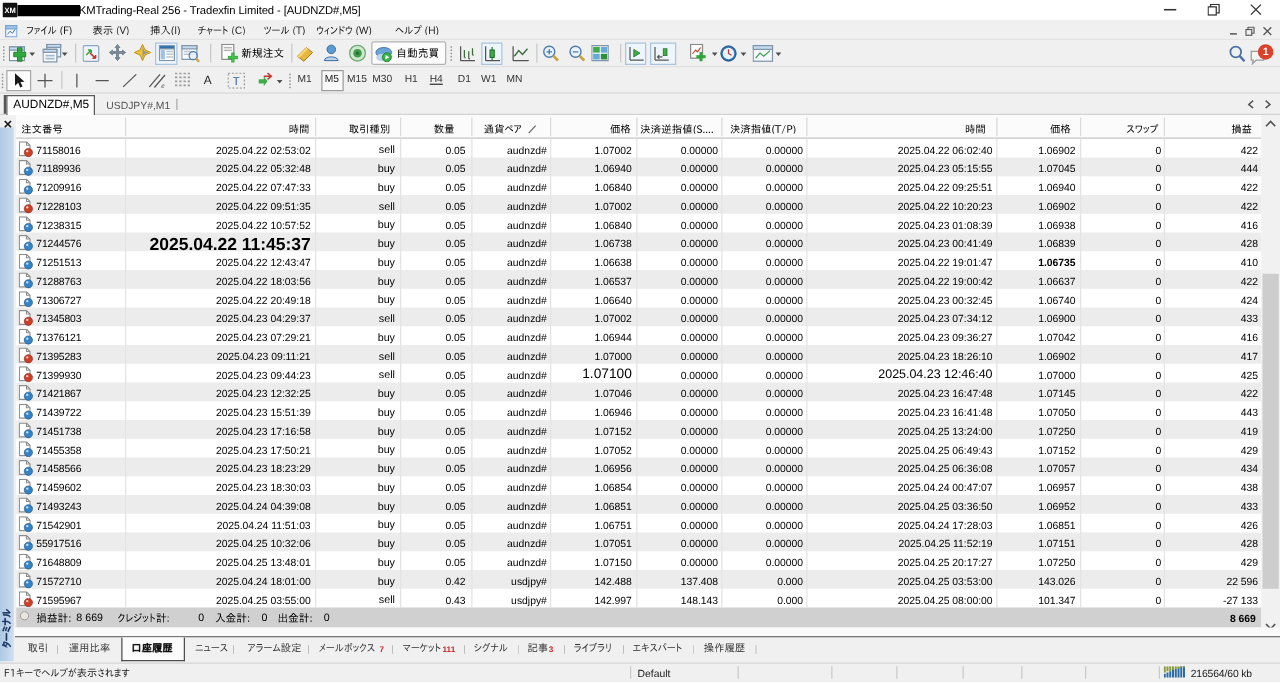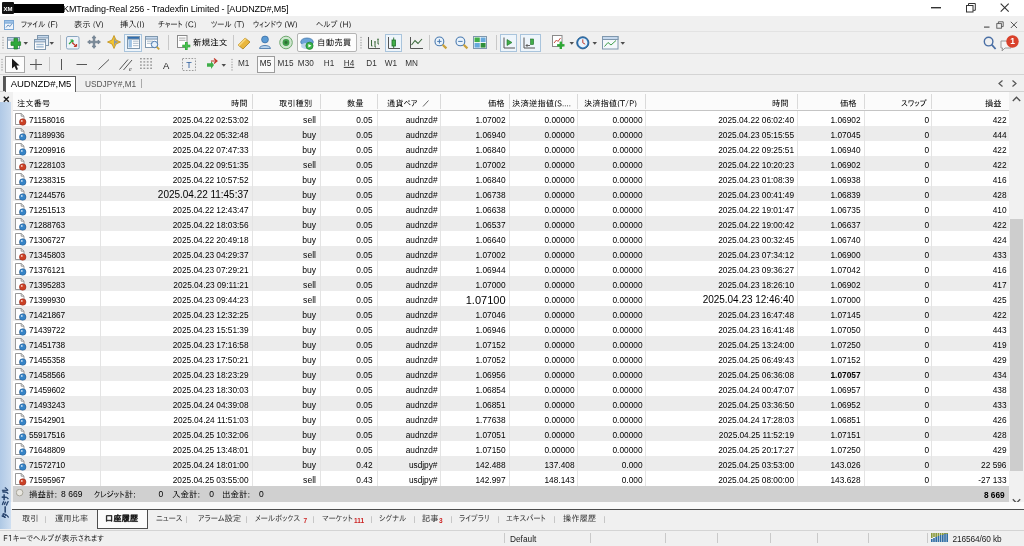--- a/index.html
+++ b/index.html
@@ -489,21 +489,21 @@
 <div style="position:absolute;right:95px;top:179.8px;transform:translateY(-50%);font-size:8.3px;color:#000;font-weight:normal;white-space:nowrap;line-height:1;">0</div>
 <div style="position:absolute;right:17.5px;top:179.8px;transform:translateY(-50%);font-size:8.3px;color:#000;font-weight:normal;white-space:nowrap;line-height:1;">416</div>
 <div style="position:absolute;left:13px;top:186.0px;width:996px;height:15.0px;background:#ececec;"></div>
 <svg style="position:absolute;left:15px;top:187.5px;" width="13" height="13" viewBox="0 0 13 13">
       <path d="M0.5 0.5 H6.2 L9 3.2 V11.5 H0.5 Z" fill="#fff" stroke="#8d8d8d" stroke-width="0.9"></path>
       <path d="M6.2 0.5 V3.2 H9" fill="none" stroke="#8d8d8d" stroke-width="0.9"></path>
       <circle cx="7.7" cy="9" r="3.3" fill="#3584c7" stroke="#1c5288" stroke-width="0.5"></circle>
       <circle cx="6.8" cy="7.9" r="0.9" fill="#ffffff" opacity="0.8"></circle>
     </svg>
 <div style="position:absolute;left:29px;top:194.8px;transform:translateY(-50%);font-size:8.3px;color:#000;font-weight:normal;white-space:nowrap;line-height:1;letter-spacing:-0.1px;">71244576</div>
-<div style="position:absolute;right:775.5px;top:194.8px;transform:translateY(-50%);font-size:10px;color:#000;font-weight:normal;white-space:nowrap;line-height:1;letter-spacing:-0.02px;">2025.04.22 11:45:37</div>
+<div style="position:absolute;right:775.5px;top:194.8px;transform:translateY(-50%);font-size:14px;color:#000;font-weight:bold;white-space:nowrap;line-height:1;letter-spacing:-0.02px;">2025.04.22 11:45:37</div>
 <div style="position:absolute;right:708px;top:194.8px;transform:translateY(-50%);font-size:8.6px;color:#000;font-weight:normal;white-space:nowrap;line-height:1;">buy</div>
 <div style="position:absolute;right:651.5px;top:194.8px;transform:translateY(-50%);font-size:8.3px;color:#000;font-weight:normal;white-space:nowrap;line-height:1;">0.05</div>
 <div style="position:absolute;right:586.5px;top:194.8px;transform:translateY(-50%);font-size:8.3px;color:#000;font-weight:normal;white-space:nowrap;line-height:1;">audnzd#</div>
 <div style="position:absolute;right:518.5px;top:194.8px;transform:translateY(-50%);font-size:8.3px;color:#000;font-weight:normal;white-space:nowrap;line-height:1;">1.06738</div>
 <div style="position:absolute;right:449.5px;top:194.8px;transform:translateY(-50%);font-size:8.3px;color:#000;font-weight:normal;white-space:nowrap;line-height:1;">0.00000</div>
 <div style="position:absolute;right:381.5px;top:194.8px;transform:translateY(-50%);font-size:8.3px;color:#000;font-weight:normal;white-space:nowrap;line-height:1;">0.00000</div>
 <div style="position:absolute;right:230px;top:194.8px;transform:translateY(-50%);font-size:8.3px;color:#000;font-weight:normal;white-space:nowrap;line-height:1;letter-spacing:-0.02px;">2025.04.23 00:41:49</div>
 <div style="position:absolute;right:163.5px;top:194.8px;transform:translateY(-50%);font-size:8.3px;color:#000;font-weight:normal;white-space:nowrap;line-height:1;">1.06839</div>
 <div style="position:absolute;right:95px;top:194.8px;transform:translateY(-50%);font-size:8.3px;color:#000;font-weight:normal;white-space:nowrap;line-height:1;">0</div>
 <div style="position:absolute;right:17.5px;top:194.8px;transform:translateY(-50%);font-size:8.3px;color:#000;font-weight:normal;white-space:nowrap;line-height:1;">428</div>
@@ -515,21 +515,21 @@
     </svg>
 <div style="position:absolute;left:29px;top:209.8px;transform:translateY(-50%);font-size:8.3px;color:#000;font-weight:normal;white-space:nowrap;line-height:1;letter-spacing:-0.1px;">71251513</div>
 <div style="position:absolute;right:775.5px;top:209.8px;transform:translateY(-50%);font-size:8.3px;color:#000;font-weight:normal;white-space:nowrap;line-height:1;letter-spacing:-0.02px;">2025.04.22 12:43:47</div>
 <div style="position:absolute;right:708px;top:209.8px;transform:translateY(-50%);font-size:8.6px;color:#000;font-weight:normal;white-space:nowrap;line-height:1;">buy</div>
 <div style="position:absolute;right:651.5px;top:209.8px;transform:translateY(-50%);font-size:8.3px;color:#000;font-weight:normal;white-space:nowrap;line-height:1;">0.05</div>
 <div style="position:absolute;right:586.5px;top:209.8px;transform:translateY(-50%);font-size:8.3px;color:#000;font-weight:normal;white-space:nowrap;line-height:1;">audnzd#</div>
 <div style="position:absolute;right:518.5px;top:209.8px;transform:translateY(-50%);font-size:8.3px;color:#000;font-weight:normal;white-space:nowrap;line-height:1;">1.06638</div>
 <div style="position:absolute;right:449.5px;top:209.8px;transform:translateY(-50%);font-size:8.3px;color:#000;font-weight:normal;white-space:nowrap;line-height:1;">0.00000</div>
 <div style="position:absolute;right:381.5px;top:209.8px;transform:translateY(-50%);font-size:8.3px;color:#000;font-weight:normal;white-space:nowrap;line-height:1;">0.00000</div>
 <div style="position:absolute;right:230px;top:209.8px;transform:translateY(-50%);font-size:8.3px;color:#000;font-weight:normal;white-space:nowrap;line-height:1;letter-spacing:-0.02px;">2025.04.22 19:01:47</div>
-<div style="position:absolute;right:163.5px;top:209.8px;transform:translateY(-50%);font-size:8.3px;color:#000;font-weight:normal;white-space:nowrap;line-height:1;">1.06735</div>
+<div style="position:absolute;right:163.5px;top:209.8px;transform:translateY(-50%);font-size:8.3px;color:#000;font-weight:bold;white-space:nowrap;line-height:1;">1.06735</div>
 <div style="position:absolute;right:95px;top:209.8px;transform:translateY(-50%);font-size:8.3px;color:#000;font-weight:normal;white-space:nowrap;line-height:1;">0</div>
 <div style="position:absolute;right:17.5px;top:209.8px;transform:translateY(-50%);font-size:8.3px;color:#000;font-weight:normal;white-space:nowrap;line-height:1;">410</div>
 <div style="position:absolute;left:13px;top:216.0px;width:996px;height:15.0px;background:#ececec;"></div>
 <svg style="position:absolute;left:15px;top:217.5px;" width="13" height="13" viewBox="0 0 13 13">
       <path d="M0.5 0.5 H6.2 L9 3.2 V11.5 H0.5 Z" fill="#fff" stroke="#8d8d8d" stroke-width="0.9"></path>
       <path d="M6.2 0.5 V3.2 H9" fill="none" stroke="#8d8d8d" stroke-width="0.9"></path>
       <circle cx="7.7" cy="9" r="3.3" fill="#3584c7" stroke="#1c5288" stroke-width="0.5"></circle>
       <circle cx="6.8" cy="7.9" r="0.9" fill="#ffffff" opacity="0.8"></circle>
     </svg>
 <div style="position:absolute;left:29px;top:224.8px;transform:translateY(-50%);font-size:8.3px;color:#000;font-weight:normal;white-space:nowrap;line-height:1;letter-spacing:-0.1px;">71288763</div>
@@ -719,21 +719,21 @@
     </svg>
 <div style="position:absolute;left:29px;top:374.8px;transform:translateY(-50%);font-size:8.3px;color:#000;font-weight:normal;white-space:nowrap;line-height:1;letter-spacing:-0.1px;">71458566</div>
 <div style="position:absolute;right:775.5px;top:374.8px;transform:translateY(-50%);font-size:8.3px;color:#000;font-weight:normal;white-space:nowrap;line-height:1;letter-spacing:-0.02px;">2025.04.23 18:23:29</div>
 <div style="position:absolute;right:708px;top:374.8px;transform:translateY(-50%);font-size:8.6px;color:#000;font-weight:normal;white-space:nowrap;line-height:1;">buy</div>
 <div style="position:absolute;right:651.5px;top:374.8px;transform:translateY(-50%);font-size:8.3px;color:#000;font-weight:normal;white-space:nowrap;line-height:1;">0.05</div>
 <div style="position:absolute;right:586.5px;top:374.8px;transform:translateY(-50%);font-size:8.3px;color:#000;font-weight:normal;white-space:nowrap;line-height:1;">audnzd#</div>
 <div style="position:absolute;right:518.5px;top:374.8px;transform:translateY(-50%);font-size:8.3px;color:#000;font-weight:normal;white-space:nowrap;line-height:1;">1.06956</div>
 <div style="position:absolute;right:449.5px;top:374.8px;transform:translateY(-50%);font-size:8.3px;color:#000;font-weight:normal;white-space:nowrap;line-height:1;">0.00000</div>
 <div style="position:absolute;right:381.5px;top:374.8px;transform:translateY(-50%);font-size:8.3px;color:#000;font-weight:normal;white-space:nowrap;line-height:1;">0.00000</div>
 <div style="position:absolute;right:230px;top:374.8px;transform:translateY(-50%);font-size:8.3px;color:#000;font-weight:normal;white-space:nowrap;line-height:1;letter-spacing:-0.02px;">2025.04.25 06:36:08</div>
-<div style="position:absolute;right:163.5px;top:374.8px;transform:translateY(-50%);font-size:8.3px;color:#000;font-weight:bold;white-space:nowrap;line-height:1;">1.07057</div>
+<div style="position:absolute;right:163.5px;top:374.8px;transform:translateY(-50%);font-size:8.3px;color:#000;font-weight:normal;white-space:nowrap;line-height:1;">1.07057</div>
 <div style="position:absolute;right:95px;top:374.8px;transform:translateY(-50%);font-size:8.3px;color:#000;font-weight:normal;white-space:nowrap;line-height:1;">0</div>
 <div style="position:absolute;right:17.5px;top:374.8px;transform:translateY(-50%);font-size:8.3px;color:#000;font-weight:normal;white-space:nowrap;line-height:1;">434</div>
 <svg style="position:absolute;left:15px;top:382.5px;" width="13" height="13" viewBox="0 0 13 13">
       <path d="M0.5 0.5 H6.2 L9 3.2 V11.5 H0.5 Z" fill="#fff" stroke="#8d8d8d" stroke-width="0.9"></path>
       <path d="M6.2 0.5 V3.2 H9" fill="none" stroke="#8d8d8d" stroke-width="0.9"></path>
       <circle cx="7.7" cy="9" r="3.3" fill="#3584c7" stroke="#1c5288" stroke-width="0.5"></circle>
       <circle cx="6.8" cy="7.9" r="0.9" fill="#ffffff" opacity="0.8"></circle>
     </svg>
 <div style="position:absolute;left:29px;top:389.8px;transform:translateY(-50%);font-size:8.3px;color:#000;font-weight:normal;white-space:nowrap;line-height:1;letter-spacing:-0.1px;">71459602</div>
 <div style="position:absolute;right:775.5px;top:389.8px;transform:translateY(-50%);font-size:8.3px;color:#000;font-weight:normal;white-space:nowrap;line-height:1;letter-spacing:-0.02px;">2025.04.23 18:30:03</div>
@@ -770,21 +770,21 @@
       <path d="M0.5 0.5 H6.2 L9 3.2 V11.5 H0.5 Z" fill="#fff" stroke="#8d8d8d" stroke-width="0.9"></path>
       <path d="M6.2 0.5 V3.2 H9" fill="none" stroke="#8d8d8d" stroke-width="0.9"></path>
       <circle cx="7.7" cy="9" r="3.3" fill="#3584c7" stroke="#1c5288" stroke-width="0.5"></circle>
       <circle cx="6.8" cy="7.9" r="0.9" fill="#ffffff" opacity="0.8"></circle>
     </svg>
 <div style="position:absolute;left:29px;top:419.8px;transform:translateY(-50%);font-size:8.3px;color:#000;font-weight:normal;white-space:nowrap;line-height:1;letter-spacing:-0.1px;">71542901</div>
 <div style="position:absolute;right:775.5px;top:419.8px;transform:translateY(-50%);font-size:8.3px;color:#000;font-weight:normal;white-space:nowrap;line-height:1;letter-spacing:-0.02px;">2025.04.24 11:51:03</div>
 <div style="position:absolute;right:708px;top:419.8px;transform:translateY(-50%);font-size:8.6px;color:#000;font-weight:normal;white-space:nowrap;line-height:1;">buy</div>
 <div style="position:absolute;right:651.5px;top:419.8px;transform:translateY(-50%);font-size:8.3px;color:#000;font-weight:normal;white-space:nowrap;line-height:1;">0.05</div>
 <div style="position:absolute;right:586.5px;top:419.8px;transform:translateY(-50%);font-size:8.3px;color:#000;font-weight:normal;white-space:nowrap;line-height:1;">audnzd#</div>
-<div style="position:absolute;right:518.5px;top:419.8px;transform:translateY(-50%);font-size:8.3px;color:#000;font-weight:normal;white-space:nowrap;line-height:1;">1.77638</div>
+<div style="position:absolute;right:518.5px;top:419.8px;transform:translateY(-50%);font-size:8.3px;color:#000;font-weight:normal;white-space:nowrap;line-height:1;">1.06751</div>
 <div style="position:absolute;right:449.5px;top:419.8px;transform:translateY(-50%);font-size:8.3px;color:#000;font-weight:normal;white-space:nowrap;line-height:1;">0.00000</div>
 <div style="position:absolute;right:381.5px;top:419.8px;transform:translateY(-50%);font-size:8.3px;color:#000;font-weight:normal;white-space:nowrap;line-height:1;">0.00000</div>
 <div style="position:absolute;right:230px;top:419.8px;transform:translateY(-50%);font-size:8.3px;color:#000;font-weight:normal;white-space:nowrap;line-height:1;letter-spacing:-0.02px;">2025.04.24 17:28:03</div>
 <div style="position:absolute;right:163.5px;top:419.8px;transform:translateY(-50%);font-size:8.3px;color:#000;font-weight:normal;white-space:nowrap;line-height:1;">1.06851</div>
 <div style="position:absolute;right:95px;top:419.8px;transform:translateY(-50%);font-size:8.3px;color:#000;font-weight:normal;white-space:nowrap;line-height:1;">0</div>
 <div style="position:absolute;right:17.5px;top:419.8px;transform:translateY(-50%);font-size:8.3px;color:#000;font-weight:normal;white-space:nowrap;line-height:1;">426</div>
 <div style="position:absolute;left:13px;top:426.0px;width:996px;height:15.0px;background:#ececec;"></div>
 <svg style="position:absolute;left:15px;top:427.5px;" width="13" height="13" viewBox="0 0 13 13">
       <path d="M0.5 0.5 H6.2 L9 3.2 V11.5 H0.5 Z" fill="#fff" stroke="#8d8d8d" stroke-width="0.9"></path>
       <path d="M6.2 0.5 V3.2 H9" fill="none" stroke="#8d8d8d" stroke-width="0.9"></path>
@@ -848,21 +848,21 @@
     </svg>
 <div style="position:absolute;left:29px;top:479.8px;transform:translateY(-50%);font-size:8.3px;color:#000;font-weight:normal;white-space:nowrap;line-height:1;letter-spacing:-0.1px;">71595967</div>
 <div style="position:absolute;right:775.5px;top:479.8px;transform:translateY(-50%);font-size:8.3px;color:#000;font-weight:normal;white-space:nowrap;line-height:1;letter-spacing:-0.02px;">2025.04.25 03:55:00</div>
 <div style="position:absolute;right:708px;top:479.8px;transform:translateY(-50%);font-size:8.6px;color:#000;font-weight:normal;white-space:nowrap;line-height:1;">sell</div>
 <div style="position:absolute;right:651.5px;top:479.8px;transform:translateY(-50%);font-size:8.3px;color:#000;font-weight:normal;white-space:nowrap;line-height:1;">0.43</div>
 <div style="position:absolute;right:586.5px;top:479.8px;transform:translateY(-50%);font-size:8.3px;color:#000;font-weight:normal;white-space:nowrap;line-height:1;">usdjpy#</div>
 <div style="position:absolute;right:518.5px;top:479.8px;transform:translateY(-50%);font-size:8.3px;color:#000;font-weight:normal;white-space:nowrap;line-height:1;">142.997</div>
 <div style="position:absolute;right:449.5px;top:479.8px;transform:translateY(-50%);font-size:8.3px;color:#000;font-weight:normal;white-space:nowrap;line-height:1;">148.143</div>
 <div style="position:absolute;right:381.5px;top:479.8px;transform:translateY(-50%);font-size:8.3px;color:#000;font-weight:normal;white-space:nowrap;line-height:1;">0.000</div>
 <div style="position:absolute;right:230px;top:479.8px;transform:translateY(-50%);font-size:8.3px;color:#000;font-weight:normal;white-space:nowrap;line-height:1;letter-spacing:-0.02px;">2025.04.25 08:00:00</div>
-<div style="position:absolute;right:163.5px;top:479.8px;transform:translateY(-50%);font-size:8.3px;color:#000;font-weight:normal;white-space:nowrap;line-height:1;">143.628</div>
+<div style="position:absolute;right:163.5px;top:479.8px;transform:translateY(-50%);font-size:8.3px;color:#000;font-weight:normal;white-space:nowrap;line-height:1;">101.347</div>
 <div style="position:absolute;right:95px;top:479.8px;transform:translateY(-50%);font-size:8.3px;color:#000;font-weight:normal;white-space:nowrap;line-height:1;">0</div>
 <div style="position:absolute;right:17.5px;top:479.8px;transform:translateY(-50%);font-size:8.3px;color:#000;font-weight:normal;white-space:nowrap;line-height:1;">-27 133</div>
 <div style="position:absolute;left:100px;top:111.0px;width:1px;height:375.0px;background:#e4e4e4;"></div>
 <div style="position:absolute;left:252px;top:111.0px;width:1px;height:375.0px;background:#e4e4e4;"></div>
 <div style="position:absolute;left:320px;top:111.0px;width:1px;height:375.0px;background:#e4e4e4;"></div>
 <div style="position:absolute;left:377px;top:111.0px;width:1px;height:375.0px;background:#e4e4e4;"></div>
 <div style="position:absolute;left:440px;top:111.0px;width:1px;height:375.0px;background:#e4e4e4;"></div>
 <div style="position:absolute;left:509px;top:111.0px;width:1px;height:375.0px;background:#e4e4e4;"></div>
 <div style="position:absolute;left:577px;top:111.0px;width:1px;height:375.0px;background:#e4e4e4;"></div>
 <div style="position:absolute;left:645px;top:111.0px;width:1px;height:375.0px;background:#e4e4e4;"></div>

